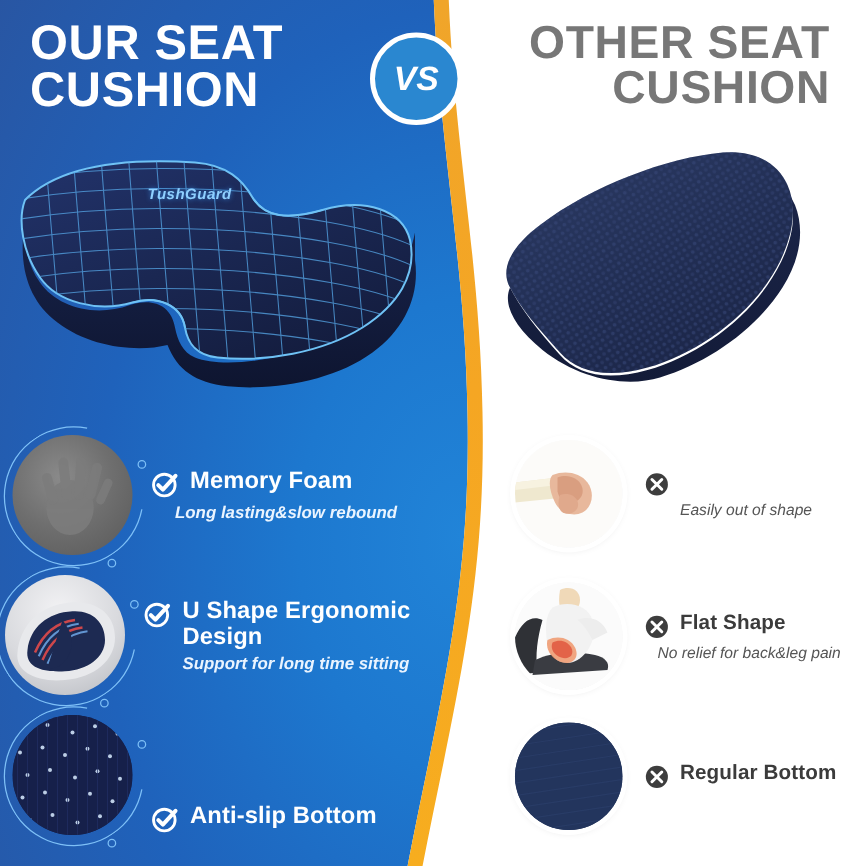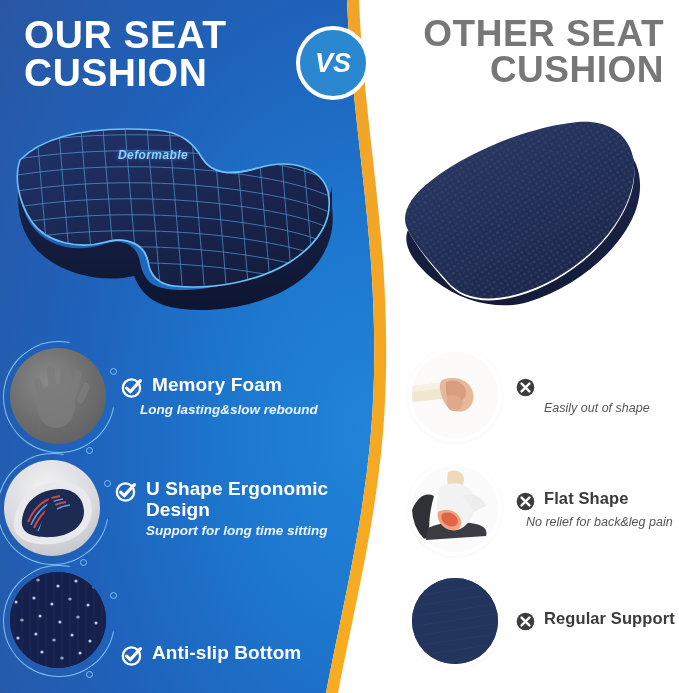--- a/index.html
+++ b/index.html
@@ -153,21 +153,21 @@
         <path d="M-6,94 C68,80 168,78 258,94 C298,101 322,110 338,120"></path>
         <path d="M-6,110 C68,96 168,94 258,110 C298,117 322,126 338,136"></path>
         <path d="M-6,126 C68,112 168,110 258,126 C298,133 322,142 338,152"></path>
         <path d="M-6,142 C68,128 168,126 258,142 C298,149 322,158 338,168"></path>
         <path d="M-6,158 C68,144 168,142 258,158 C298,165 322,174 338,184"></path>
       </g>
 
       <path d="M196,42 C206,58 224,60 252,52" fill="none" stroke="#6fc2f5" stroke-width="1.4" opacity="0.9"></path>
       <path d="M142,146 C139,128 120,120 100,126" fill="none" stroke="#6fc2f5" stroke-width="1.4" opacity="0.9"></path>
     </svg>
-    <div class="tush">Deformable</div>
+    <div class="tush">TushGuard</div>
   </div>
 
   <div class="prod-right">
     <svg viewBox="0 0 290 210" width="290" height="210">
       <defs>
         <linearGradient id="flatTop" x1="0.15" y1="0" x2="0.8" y2="1">
           <stop offset="0%" stop-color="#2b3a63"></stop>
           <stop offset="50%" stop-color="#222f55"></stop>
           <stop offset="100%" stop-color="#1a2446"></stop>
         </linearGradient>
@@ -394,18 +394,18 @@
           </g>
         </svg>
       </div>
     </div>
     <div class="ftext">
       <div class="frow">
         <svg class="ficon" width="23" height="23" viewBox="0 0 24 24">
           <circle cx="12" cy="12" r="9.2" fill="#3d3d3d"></circle>
           <path d="M7.9,7.9 L16.1,16.1 M16.1,7.9 L7.9,16.1" stroke="#ffffff" stroke-width="2.5" stroke-linecap="round"></path>
         </svg>
-        <div class="ftitle">Regular Support</div>
+        <div class="ftitle">Regular Bottom</div>
       </div>
     </div>
   </div>
 
 </div>
 
 </body></html>

